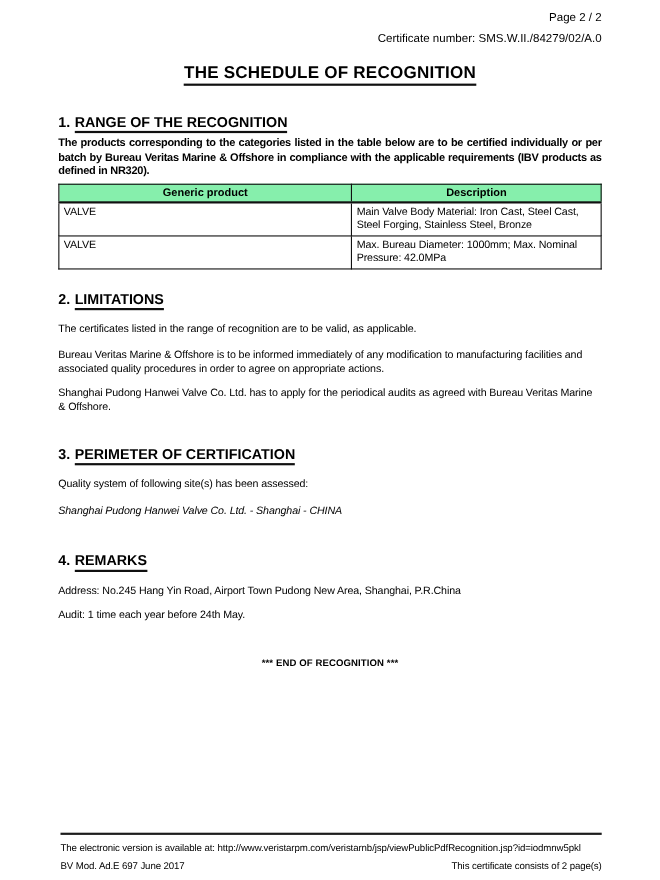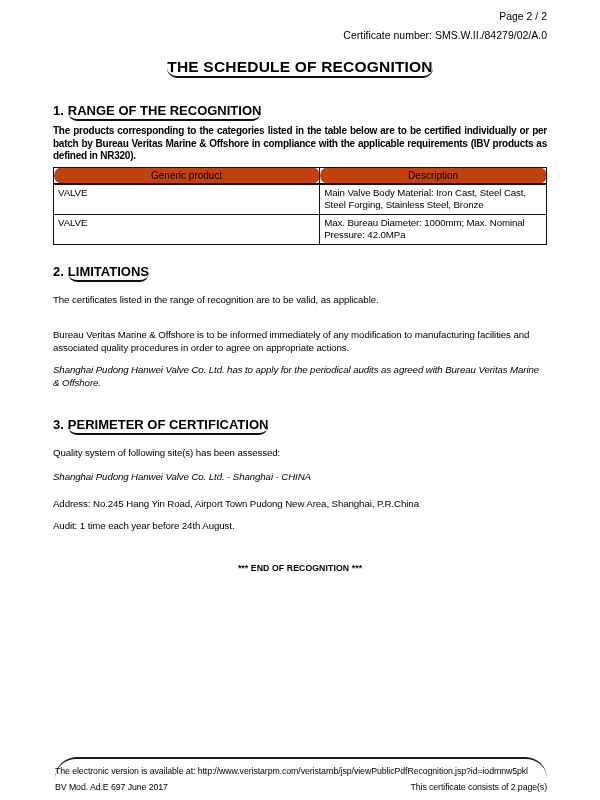--- a/index.html
+++ b/index.html
@@ -1,15 +1,15 @@
 <!DOCTYPE html>
 <html><head>
 <meta charset="utf-8">
 <style>
-  * { margin: 0; padding: 0; box-sizing: border-box; border-radius: 26px; }
+  * { margin: 0; padding: 0; box-sizing: border-box; }
   html, body { background: #ffffff; }
   body {
     width: 600px;
     height: 800px;
     font-family: "Liberation Sans", "DejaVu Sans", sans-serif;
     color: #000000;
     position: relative;
     overflow: hidden;
   }
   .page {
@@ -67,38 +67,38 @@
   }
   .s1 p.intro {
     margin-top: 7px;
     font-weight: bold;
     font-size: 10px;
     line-height: 12.5px;
     text-align: justify;
     letter-spacing: -0.25px;
   }
   .s2 p.p1 { margin-top: 14px; }
-  .s2 p.p2 { margin-top: 22px; }
-  .s2 p.p3 { margin-top: 9px; font-style: italic; }
+  .s2 p.p2 { margin-top: 10px; }
+  .s2 p.p3 { margin-top: 9px; }
   .s3 p.p1 { margin-top: 14px; }
   .s3 p.p2 { margin-top: 11px; font-style: italic; }
   .s4 p.p1 { margin-top: 14px; }
   .s4 p.p2 { margin-top: 9px; }
   .s4 p.p3 { margin-top: 8px; }
 
   
   table.rec-table {
     margin-top: 4px;
     width: 100%;
     border-collapse: collapse;
     border: 1.5px solid #111111;
   }
   table.rec-table th {
-    background: #c2410c;
-    font-weight: normal;
+    background: #86efac;
+    font-weight: bold;
     font-size: 10px;
     text-align: center;
     padding: 2px 4px;
     border: 1px solid #111111;
     border-bottom: 2px solid #111111;
     height: 15px;
   }
   table.rec-table td {
     font-size: 9.7px;
     line-height: 12px;
@@ -187,22 +187,23 @@
       <p class="body-text p3">Shanghai Pudong Hanwei Valve Co. Ltd. has to apply for the periodical audits as agreed with Bureau Veritas Marine &amp; Offshore.</p>
     </section>
 
     <section class="s3">
       <h2 class="sec-heading"><span class="num">3.</span><span class="u">PERIMETER OF CERTIFICATION</span></h2>
       <p class="body-text p1">Quality system of following site(s) has been assessed:</p>
       <p class="body-text p2">Shanghai Pudong Hanwei Valve Co. Ltd. - Shanghai - CHINA</p>
     </section>
 
     <section class="s4">
+      <h2 class="sec-heading"><span class="num">4.</span><span class="u">REMARKS</span></h2>
       <p class="body-text p1">Address: No.245 Hang Yin Road, Airport Town Pudong New Area, Shanghai, P.R.China</p>
-      <p class="body-text p2">Audit: 1 time each year before 24th August.</p>
+      <p class="body-text p2">Audit: 1 time each year before 24th May.</p>
     </section>
 
     <div class="end-marker">*** END OF RECOGNITION ***</div>
   </div>
 
   <div class="footer">
     <div class="electronic">The electronic version is available at: http://www.veristarpm.com/veristarnb/jsp/viewPublicPdfRecognition.jsp?id=iodmnw5pkl</div>
     <div class="bottom-row">
       <span>BV Mod. Ad.E 697 June 2017</span>
       <span>This certificate consists of 2 page(s)</span>

